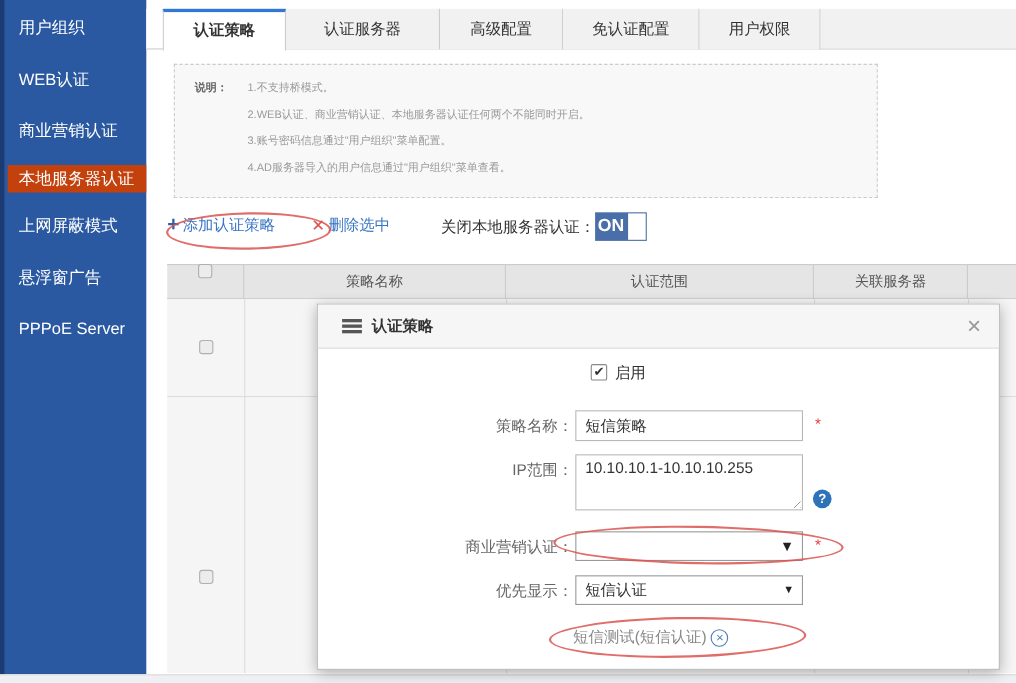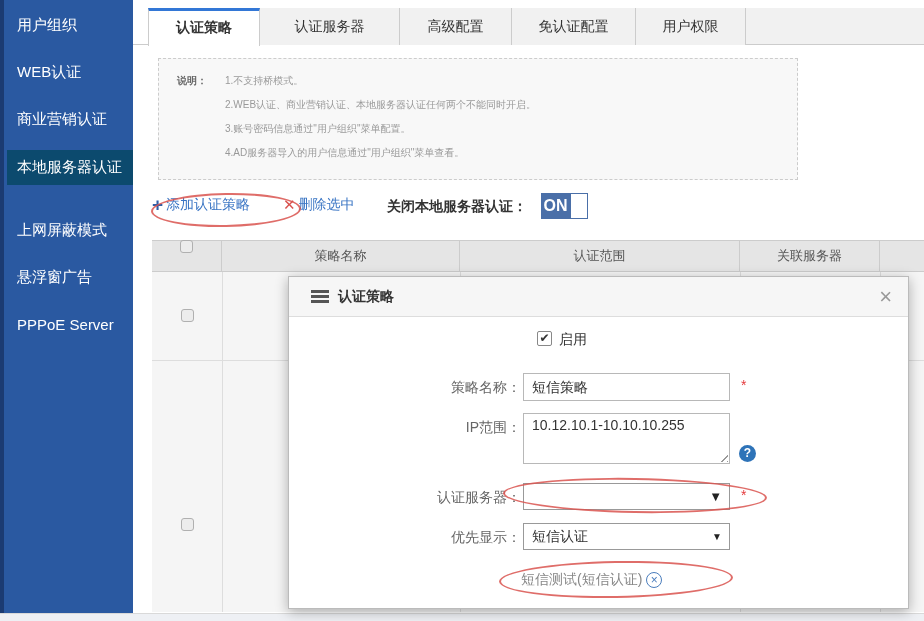--- a/index.html
+++ b/index.html
@@ -5,22 +5,22 @@
   * { margin:0; padding:0; box-sizing:border-box; }
   html,body { width:924px; height:621px; overflow:hidden; background:#fff;
     font-family:"Liberation Sans","DejaVu Sans",sans-serif; }
   body { position:relative; }
 
   
   .sidebar { position:absolute; left:0; top:0; width:133px; height:613px;
     background:#2a59a1; border-left:4px solid #1b3b72; padding-top:2px; }
   .side-item { height:47px; display:flex; align-items:center; padding-left:13px;
     color:#fff; font-size:15px; cursor:pointer; white-space:nowrap; }
-  .side-item.active { height:35px; margin:7px 0 22px 3px; padding-left:10px;
-    background:#0c4a6e; }
+  .side-item.active { height:25px; margin:7px 0 7px 3px; padding-left:10px;
+    background:#c2410c; }
 
   
   .footer-strip { position:absolute; left:0; top:613px; width:924px; height:8px;
     background:#eef0f4; border-top:1px solid #d9d9d9; }
 
   
   .tabbar { position:absolute; left:133px; top:8px; width:791px; height:37px;
     display:flex; padding-left:15px; border-bottom:1px solid #ccc; background:#fff; }
   .tab { font-size:14px; color:#333; text-align:center; cursor:pointer; }
   .tab.active { width:112px; height:38px; line-height:33px; background:#fff;
@@ -36,21 +36,21 @@
     font-size:10px; color:#999; display:flex; }
   .notice-label { font-weight:bold; color:#666; width:48px; line-height:24px; }
   .notice-line { line-height:24px; white-space:nowrap; }
 
   
   .toolbar { position:absolute; left:150px; top:192px; width:770px; height:28px; }
   .link { position:absolute; top:4px; display:flex; align-items:center;
     color:#3a75c4; font-size:14px; cursor:pointer; }
   .plus-ico { color:#2f5fa8; font-size:19px; font-weight:bold; margin-right:3px; line-height:18px; }
   .delx-ico { color:#d9534f; font-size:15px; font-weight:bold; margin-right:3px; }
-  .toggle-label { position:absolute; left:237px; top:6px; font-size:14px; color:#333;font-weight:bold; }
+  .toggle-label { position:absolute; left:251px; top:6px; font-size:14px; color:#333; }
   .toggle { position:absolute; left:391px; top:1px; width:47px; height:26px;
     display:flex; cursor:pointer; }
   .toggle-on { width:29px; background:#4a6fa8; color:#fff; font-size:16px;
     font-weight:bold; text-align:center; line-height:26px; }
   .toggle-knob { width:18px; background:#fff; border:1px solid #4a6fa8; }
 
   
   .table { position:absolute; left:152px; top:240px; width:772px; height:373px;
     font-size:13px; color:#555; }
   .thead { height:32px; display:flex; background:#e5e5e5;
@@ -199,26 +199,26 @@
 
   <div class="enable-cb"></div>
   <div class="enable-lb">启用</div>
 
   <div class="m-label" style="top:102px">策略名称：</div>
   <div class="m-input" style="top:96px; line-height:26px">短信策略</div>
   <div class="m-star" style="top:100px">*</div>
 
   <div class="m-label" style="top:142px">IP范围：</div>
   <div class="m-textarea">
-    <span>10.12.10.1-10.10.10.255</span>
+    <span>10.10.10.1-10.10.10.255</span>
     <span class="resize-corner"></span>
   </div>
   <div class="help-ico">?</div>
 
-  <div class="m-label" style="top:212px">认证服务器：</div>
+  <div class="m-label" style="top:212px">商业营销认证：</div>
   <div class="m-select" style="top:206px">
     <span></span>
     <span class="dd-arrow big">▼</span>
   </div>
   <div class="m-star" style="top:210px">*</div>
 
   <div class="m-label" style="top:252px">优先显示：</div>
   <div class="m-select" style="top:246px">
     <span>短信认证</span>
     <span class="dd-arrow small">▼</span>

